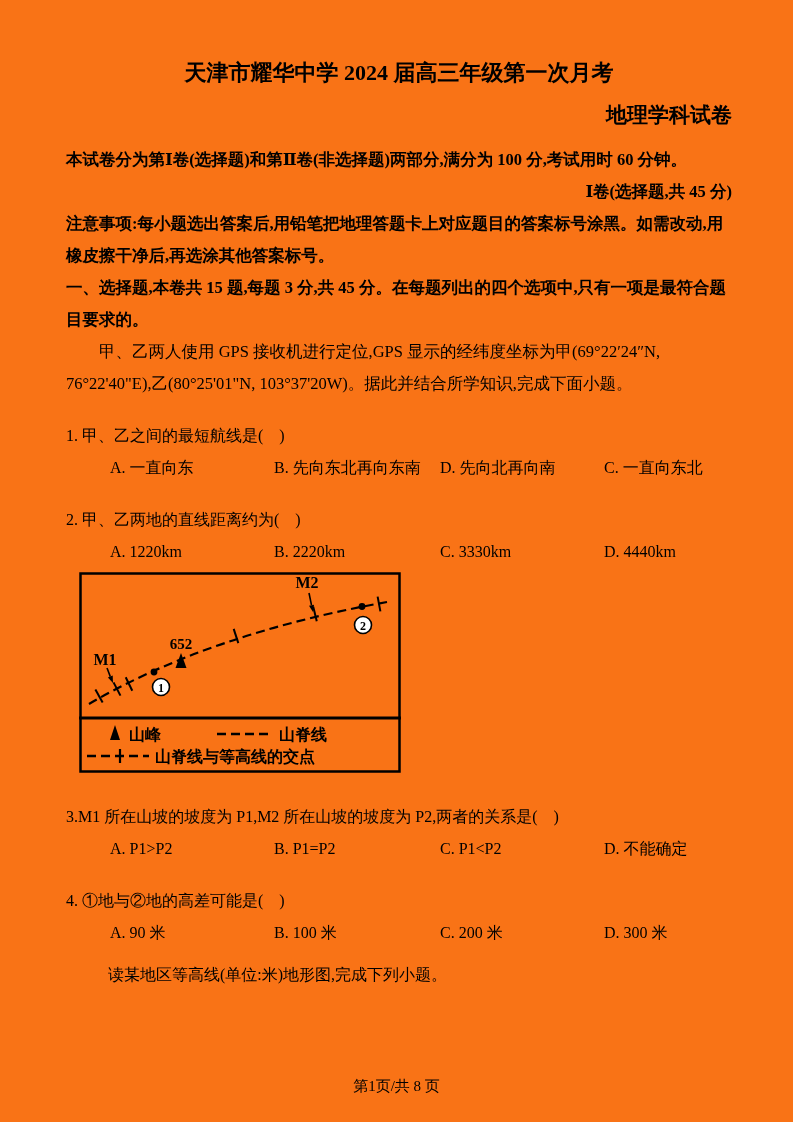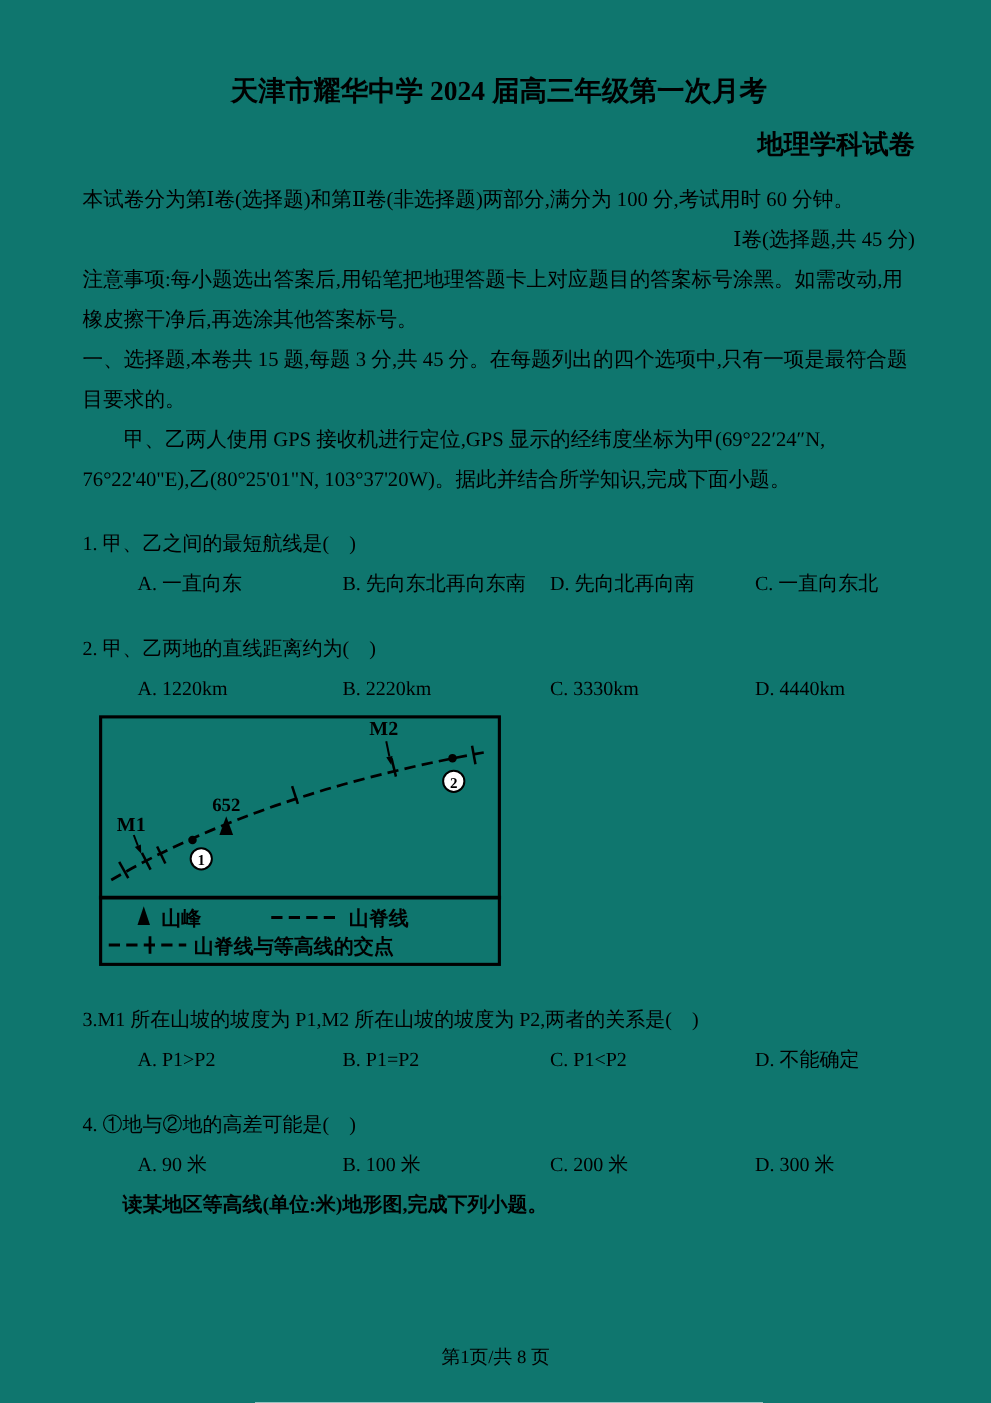--- a/index.html
+++ b/index.html
@@ -1,34 +1,34 @@
 <!DOCTYPE html>
 <html><head>
 <meta charset="utf-8">
 <style>
   html, body { margin: 0; padding: 0; background: #ffffff; }
   .page {
     position: relative;
     width: 793px; height: 1122px;
     margin: 0 auto;
-    background: #0f766e;
+    background: #f97316;
     color: #000;
     font-family: "Liberation Serif", "DejaVu Serif", serif;
     overflow: hidden;
   }
   .content { position: absolute; left: 66px; right: 61px; top: 56px; }
   .title {
     font-size: 22px; font-weight: bold; text-align: center; line-height: 34px;
   }
   .subtitle {
     font-size: 21px; font-weight: bold; text-align: right; line-height: 32px;
     margin-top: 9px;
   }
   .para { font-size: 16.5px; line-height: 32px; }
-  .bold { font-weight: normal; }
+  .bold { font-weight: bold; }
   .center { text-align: right; }
   .indent { text-indent: 2em; }
   .mt { margin-top: 13px; }
   .q-line { font-size: 16px; line-height: 32px; margin-top: 20px; }
   .options {
     display: grid;
     grid-template-columns: 164px 166px 164px 1fr;
     font-size: 16px; line-height: 32px; margin-left: 44px;
   }
   .figure-box {
@@ -134,18 +134,18 @@
     </div>
 
     <div class="q-line">4. ①地与②地的高差可能是(　)</div>
     <div class="options">
       <span>A. 90 米</span>
       <span>B. 100 米</span>
       <span>C. 200 米</span>
       <span>D. 300 米</span>
     </div>
 
-    <p class="contour-para indent" style="margin:0;font-weight:bold;">读某地区等高线(单位:米)地形图,完成下列小题。</p>
+    <p class="contour-para indent" style="margin:10px;">读某地区等高线(单位:米)地形图,完成下列小题。</p>
 
   </div>
 
   <div class="footer">第1页/共 8 页</div>
 </div>
 
 </body></html>

